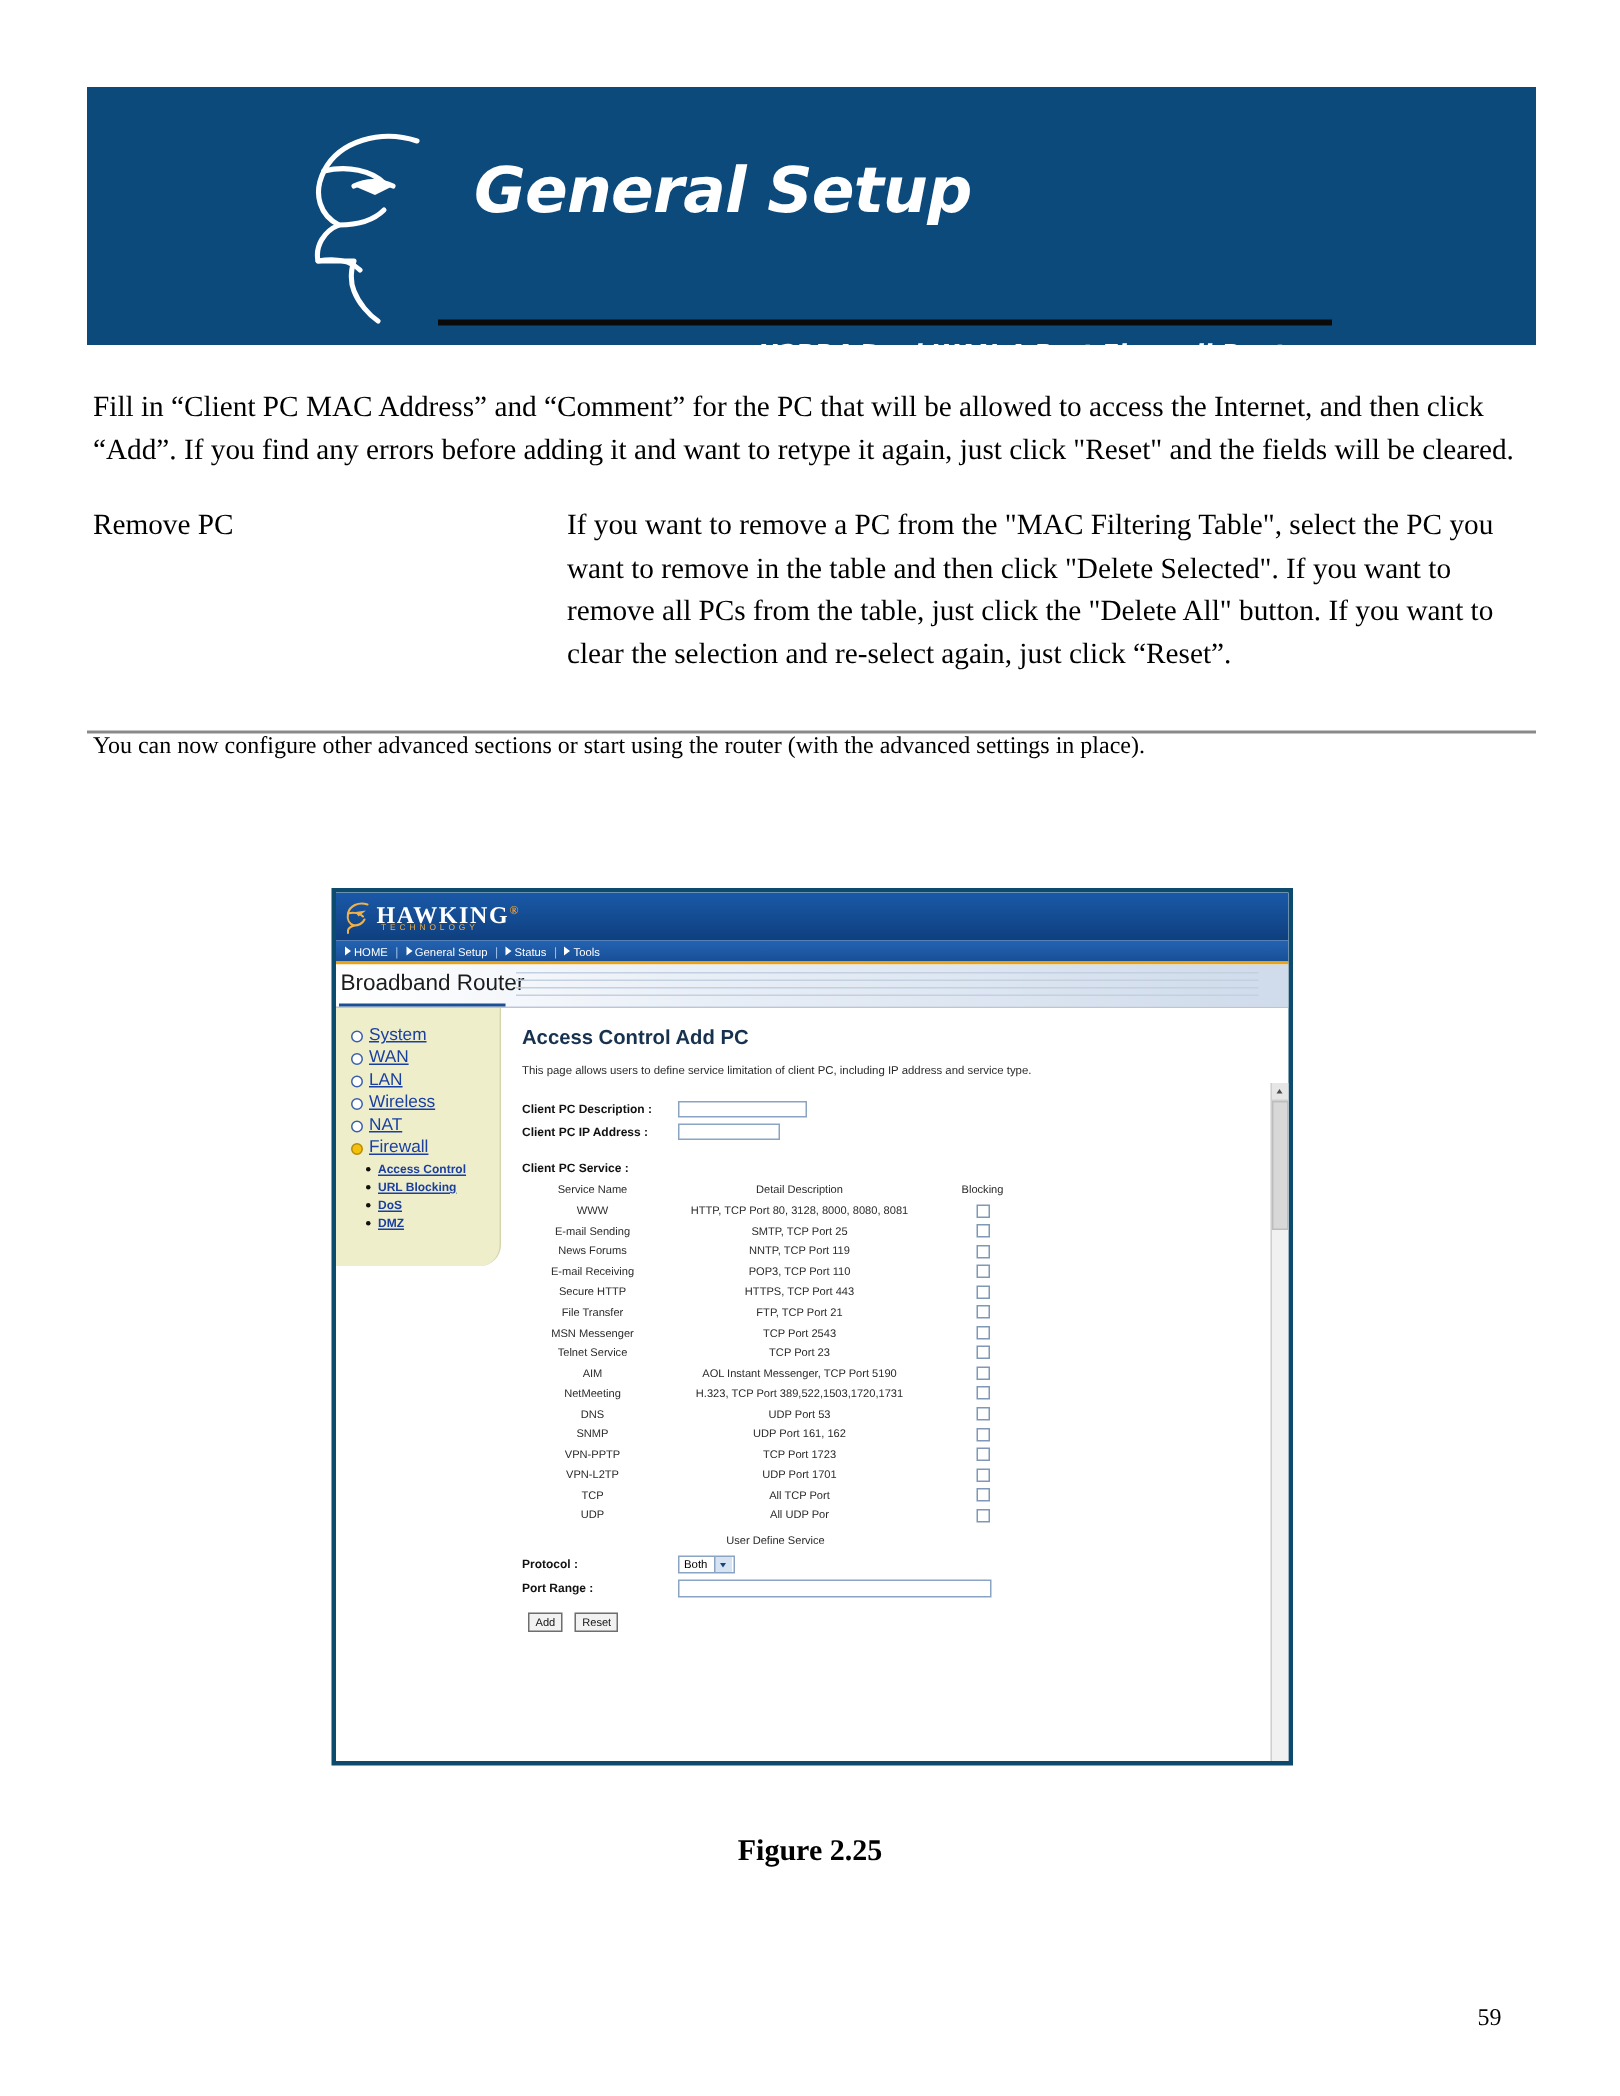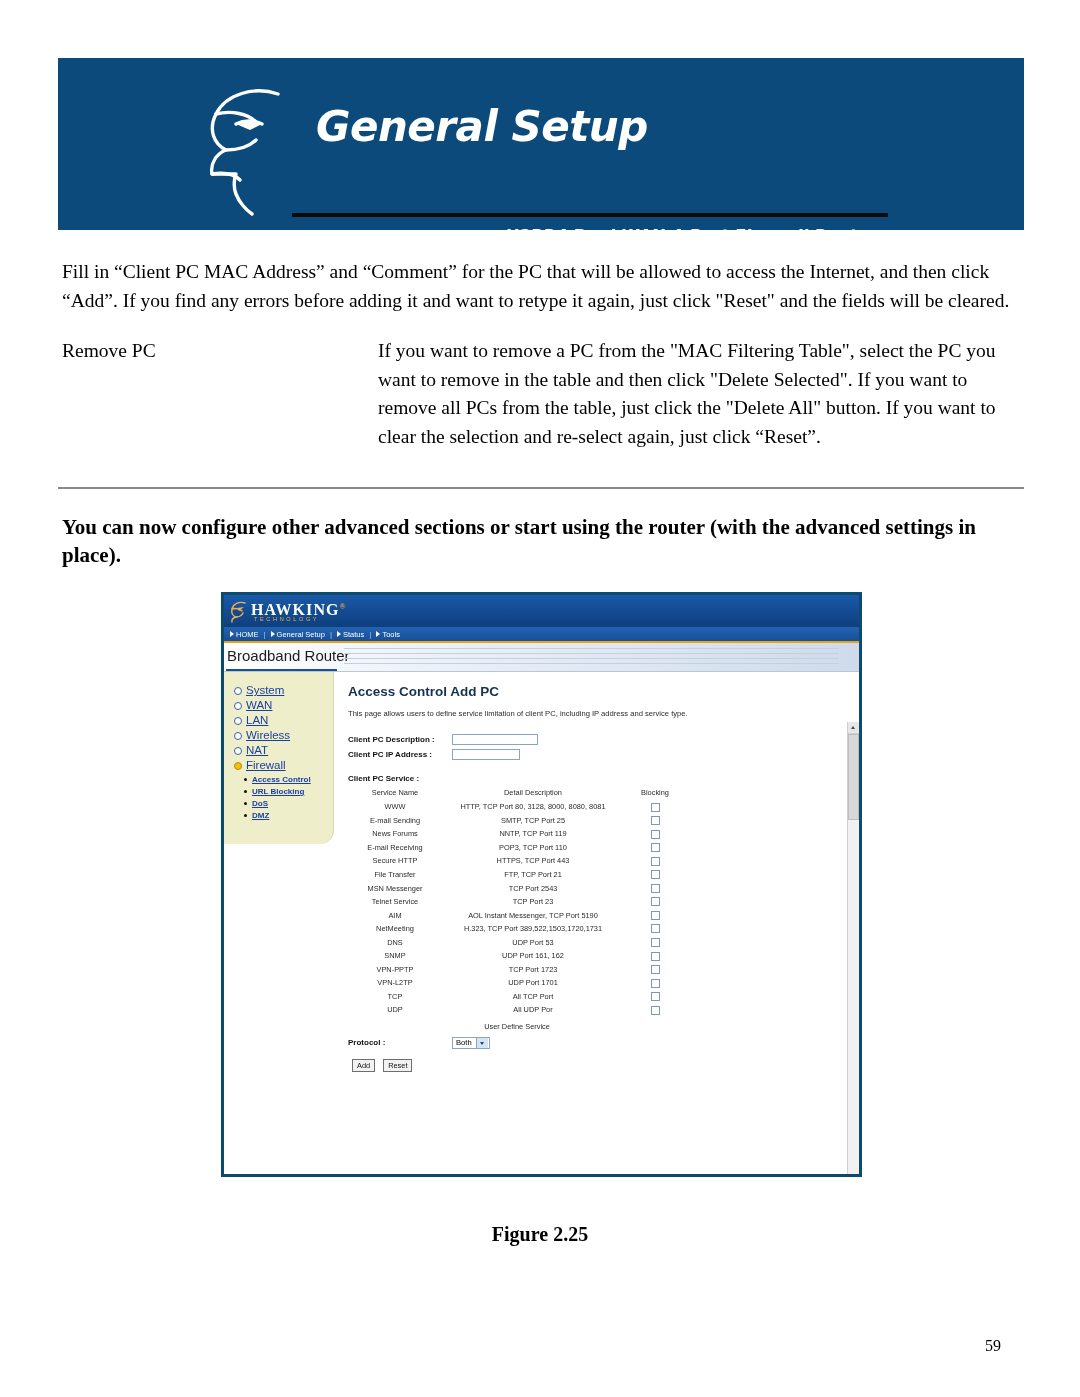--- a/index.html
+++ b/index.html
@@ -99,25 +99,24 @@
     left: 58px;
     top: 487px;
     width: 966px;
     height: 2px;
     background: #8a8a8a;
   }
 
   .closing {
     position: absolute;
     left: 62px;
-    top: 513px;
+    top: 484px;
     width: 962px;
-    font-size: 21px;
+    font-size: 16px;
     line-height: 28px;
-    font-weight: bold;
   }
 
   
   .shot {
     position: absolute;
     left: 221px;
     top: 592px;
     width: 641px;
     height: 585px;
     background: #ffffff;
@@ -695,20 +694,24 @@
       <div class="uds">User Define Service</div>
 
       <div class="field-row">
         <span class="field-label">Protocol :</span>
         <span class="sel">
             <span>Both</span>
             <span class="sel-caret"></span>
           </span>
       </div>
 
+      <div class="field-row">
+        <span class="field-label">Port Range :</span>
+        <input class="textbox tb-port" value="" style="">
+      </div>
 
       <div class="btnrow">
         <button class="btn">Add</button>
         <button class="btn">Reset</button>
       </div>
     </div>
 
     <div class="scrollbar">
       <div class="scroll-up"></div>
       <div class="scroll-thumb"></div>

